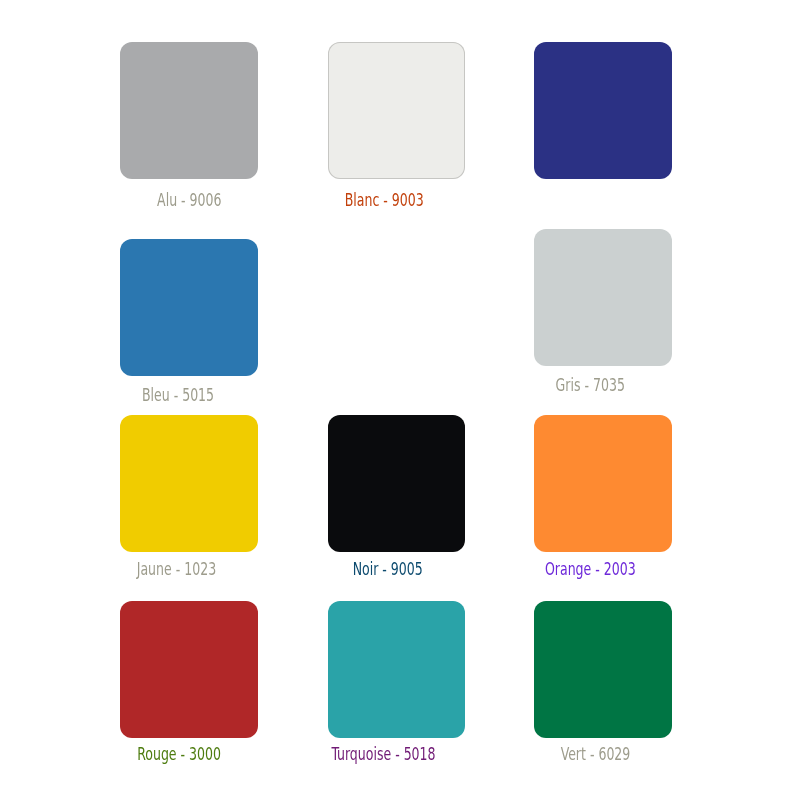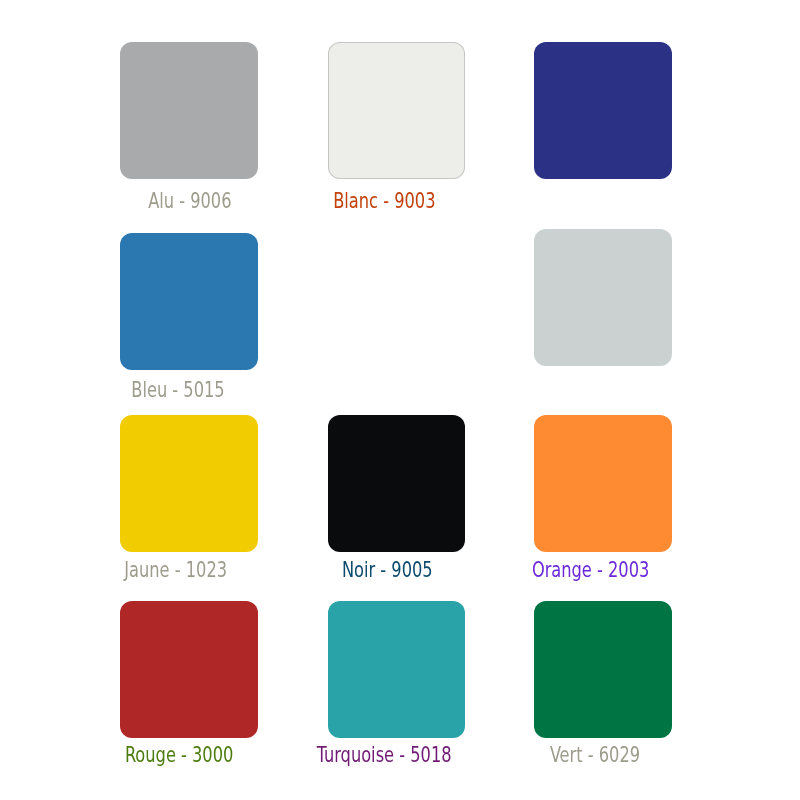--- a/index.html
+++ b/index.html
@@ -7,28 +7,28 @@
   body{width:800px;height:800px;background:#ffffff;overflow:hidden;
        font-family:"DejaVu Sans",sans-serif;}
   #board{position:relative;width:800px;height:800px;background:#ffffff;}
 
   .cell{position:absolute;width:206.5px;height:185px;}
   .swatch{position:absolute;left:0;top:0;width:137.5px;height:137px;
           border-radius:12px;background:#cccccc;}
   .caption{position:absolute;left:-90px;width:317.5px;text-align:center;
            color:#9d9c8c;white-space:nowrap;
            font-family:"DejaVu Sans Condensed","DejaVu Sans",sans-serif;
-           font-size:22px;line-height:17px;}
+           font-size:17px;line-height:17px;}
   .caption .txt{display:inline-block;transform:scaleX(0.82);transform-origin:center;}
 
   
   #cell-0 {left:120px;  top:42px}    #cell-0  .caption{top:150.1px;  margin-left:0.6px}
   #cell-1 {left:327.5px;top:42px}    #cell-1  .caption{top:150.1px;  margin-left:-12.4px}
   #cell-2 {left:534px;  top:42px}    #cell-2  .caption{top:150.1px;  margin-left:-10.3px}
-  #cell-3 {left:120px;  top:233px}   #cell-3  .caption{top:147.6px;  margin-left:-11.1px}
+  #cell-3 {left:120px;  top:239px}   #cell-3  .caption{top:147.6px;  margin-left:-11.1px}
   #cell-4 {left:327.5px;top:229px}   #cell-4  .caption{top:147.6px;  margin-left:-9.5px}
   #cell-5 {left:534px;  top:229px}   #cell-5  .caption{top:147.6px;  margin-left:-12.2px}
   #cell-6 {left:120px;  top:415.1px} #cell-6  .caption{top:145.7px;margin-left:-12.8px}
   #cell-7 {left:327.5px;top:415.1px} #cell-7  .caption{top:145.7px;margin-left:-9px}
   #cell-8 {left:534px;  top:415.1px} #cell-8  .caption{top:145.7px;margin-left:-12px}
   #cell-9 {left:120px;  top:600.8px}   #cell-9  .caption{top:145.6px;  margin-left:-9.3px}
   #cell-10{left:327.5px;top:600.8px}   #cell-10 .caption{top:145.6px;  margin-left:-12.4px}
   #cell-11{left:534px;  top:600.8px}   #cell-11 .caption{top:145.6px;  margin-left:-7.7px}
 </style>
 </head>
@@ -45,20 +45,21 @@
   </div>
   <div class="cell" id="cell-2">
     <div class="swatch" style="background-color: rgb(43, 49, 132);"></div>
   </div>
   <div class="cell" id="cell-3">
     <div class="swatch" style="background-color: rgb(43, 119, 176);"></div>
     <div class="caption" style="color: rgb(157, 156, 140);"><span class="txt">Bleu - 5015</span></div>
   </div>
   <div class="cell" id="cell-5">
     <div class="swatch" style="background-color: rgb(203, 208, 208);"></div>
+    <div class="caption" style="color: rgb(157, 156, 140);"><span class="txt">Gris - 7035</span></div>
   </div>
   <div class="cell" id="cell-6">
     <div class="swatch" style="background-color: rgb(240, 204, 0);"></div>
     <div class="caption" style="color: rgb(157, 156, 140);"><span class="txt">Jaune - 1023</span></div>
   </div>
   <div class="cell" id="cell-7">
     <div class="swatch" style="background-color: rgb(10, 11, 13);"></div>
     <div class="caption" style="color: #0c4a6e;"><span class="txt">Noir - 9005</span></div>
   </div>
   <div class="cell" id="cell-8">

